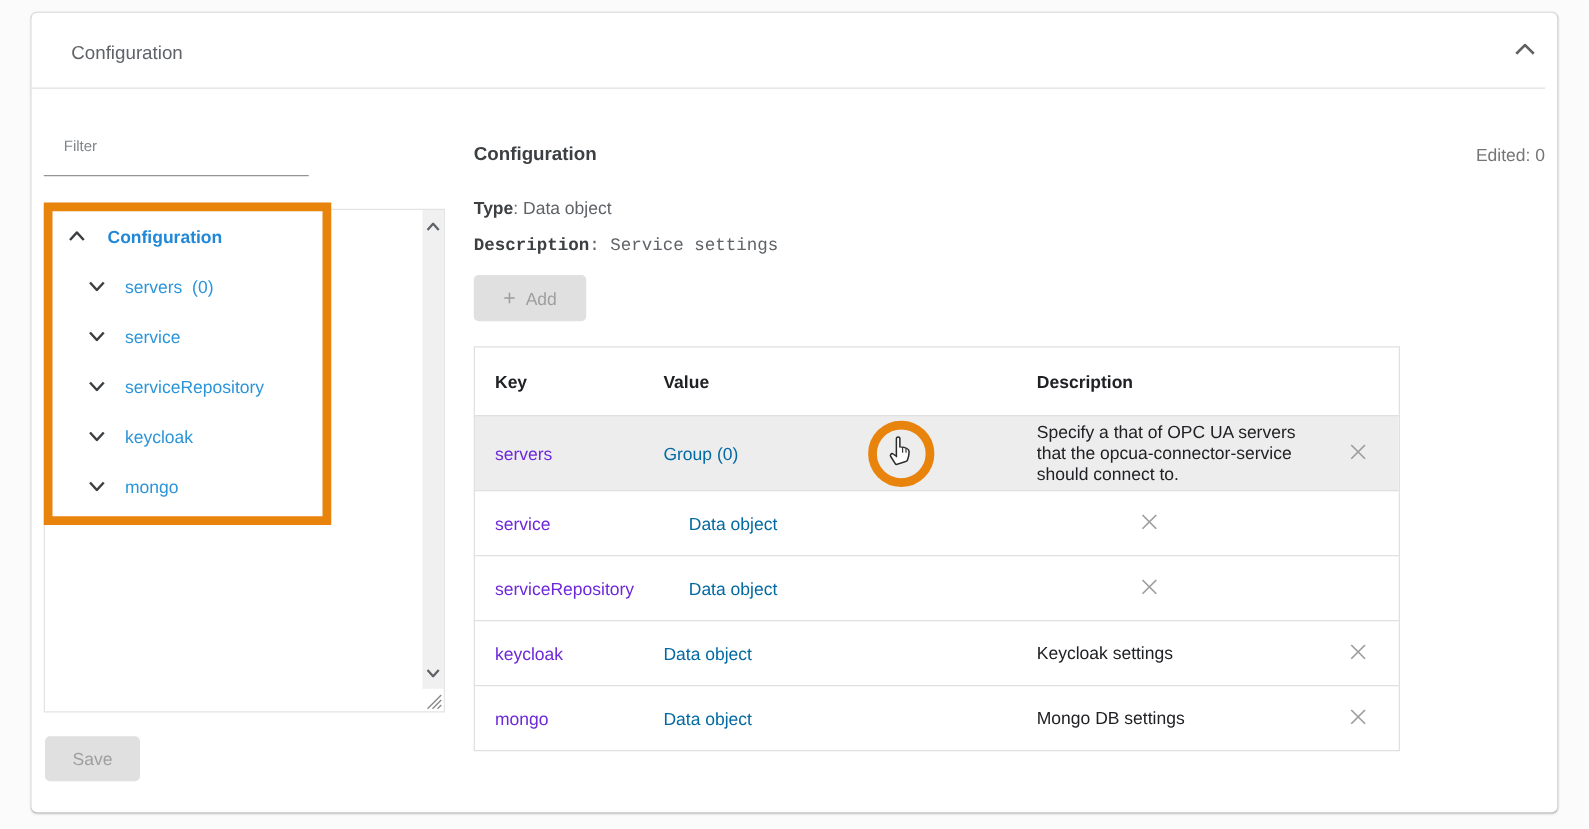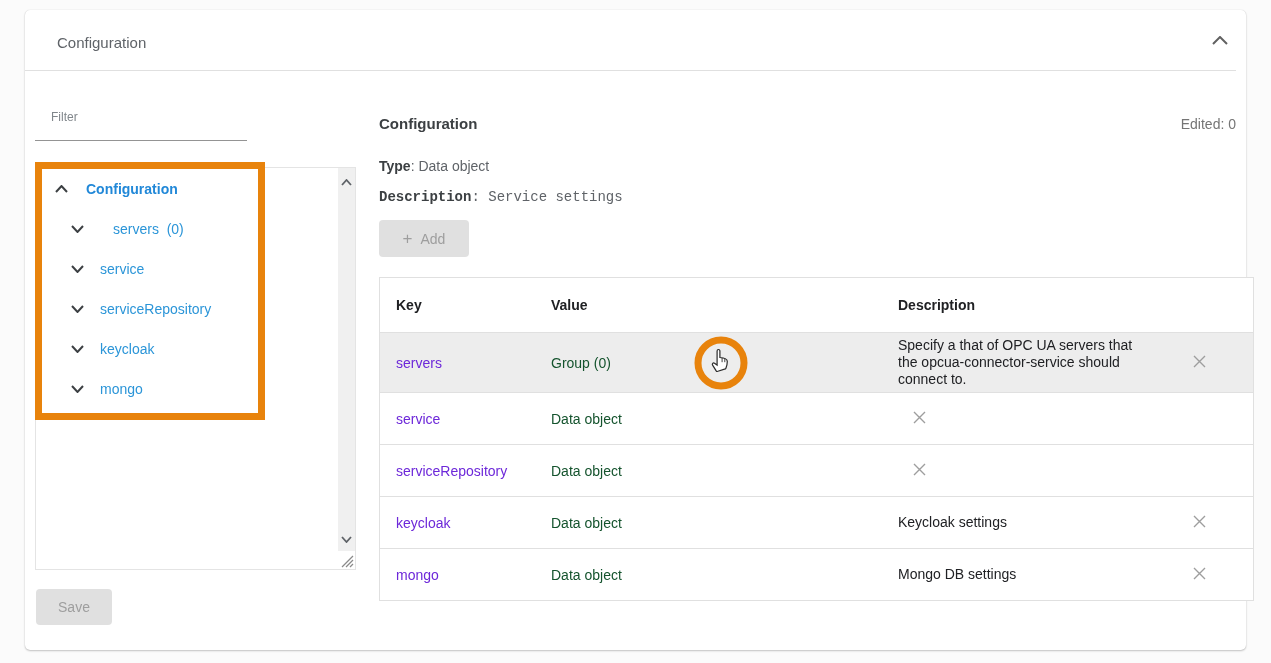--- a/index.html
+++ b/index.html
@@ -61,37 +61,37 @@
   .edited-label { right: 10px; top: 106px; font-size: 14px; color: #757575; }
   .meta-line { left: 354px; font-size: 14px; color: #5f6368; text-align: center; }
   .meta-line b { color: #3c4043; }
   .type-line { top: 148px; }
   .desc-line { top: 179px; font-family: Liberation Mono, monospace; }
   .add-btn { left: 354px; top: 210px; width: 90px; height: 37px; }
   .add-plus { font-size: 17px; color: #9e9e9e; }
 
   
   .config-table {
-    left: 354px; top: 267px; width: 875px;
+    left: 354px; top: 267px; width: 741px;
     border: 1px solid #e0e0e0; background: #fff;
   }
   .t-row { display: flex; align-items: center; border-top: 1px solid #e0e0e0; }
   .t-row:first-child { border-top: none; }
   .t-header { height: 54px; }
   .t-header .cell { font-weight: bold; color: #202124; }
   .cell { font-size: 14px; padding-left: 16px; }
   .col-key { width: 155px; }
   .col-value { width: 347px; }
   .col-desc { width: 280px; }
   .col-del { width: 75px; display: flex; justify-content: center; padding-left: 0; }
   .row-data { height: 52px; }
   .row-tall { height: 60px; }
   .row-highlight { background: #ededed; }
   .key-link { color: #6d28d9; text-decoration: none; cursor: pointer; }
-  .value-text { color: #14532d; }
+  .value-text { color: #0369a1; }
   .desc-text { color: #202124; line-height: 17px; max-width: 248px; }
   .del-btn { background: none; border: none; cursor: pointer; width: 24px; height: 24px; display:flex; align-items:center; justify-content:center; }
 
   
   .click-annotation { left: 665px; top: 322px; width: 62px; height: 62px; pointer-events: none; }
 </style>
 </head>
 <body>
 
 <div class="card">
@@ -113,21 +113,21 @@
 
     <div class="tree-row" style="top:9px; padding-left:17px;">
       <span class="tree-chevron">
         <svg width="13" height="8" viewBox="0 0 13 8">
             <polyline points="1,7 6.5,1 12,7" fill="none" stroke="#3c4043" stroke-width="2"></polyline>
           </svg>
       </span>
       <span class="tree-label root" style="margin-left:17px;">Configuration</span>
     </div>
 
-    <div class="tree-row" style="top:49px; padding-left:33px;gap:13px;">
+    <div class="tree-row" style="top:49px; padding-left:33px;">
       <span class="tree-chevron">
         <svg width="13" height="8" viewBox="0 0 13 8">
             <polyline points="1,1 6.5,7 12,1" fill="none" stroke="#3c4043" stroke-width="2"></polyline>
           </svg>
       </span>
       <span class="tree-label" style="margin-left:15px;">servers  (0)</span>
     </div>
 
     <div class="tree-row" style="top:89px; padding-left:33px;">
       <span class="tree-chevron">

